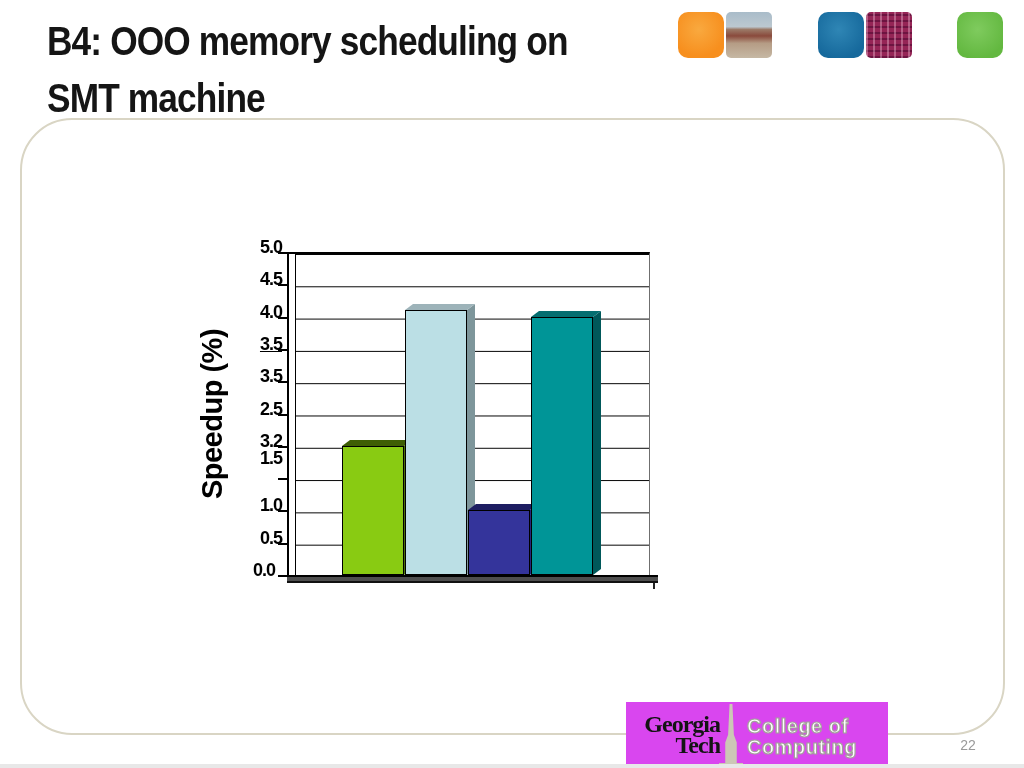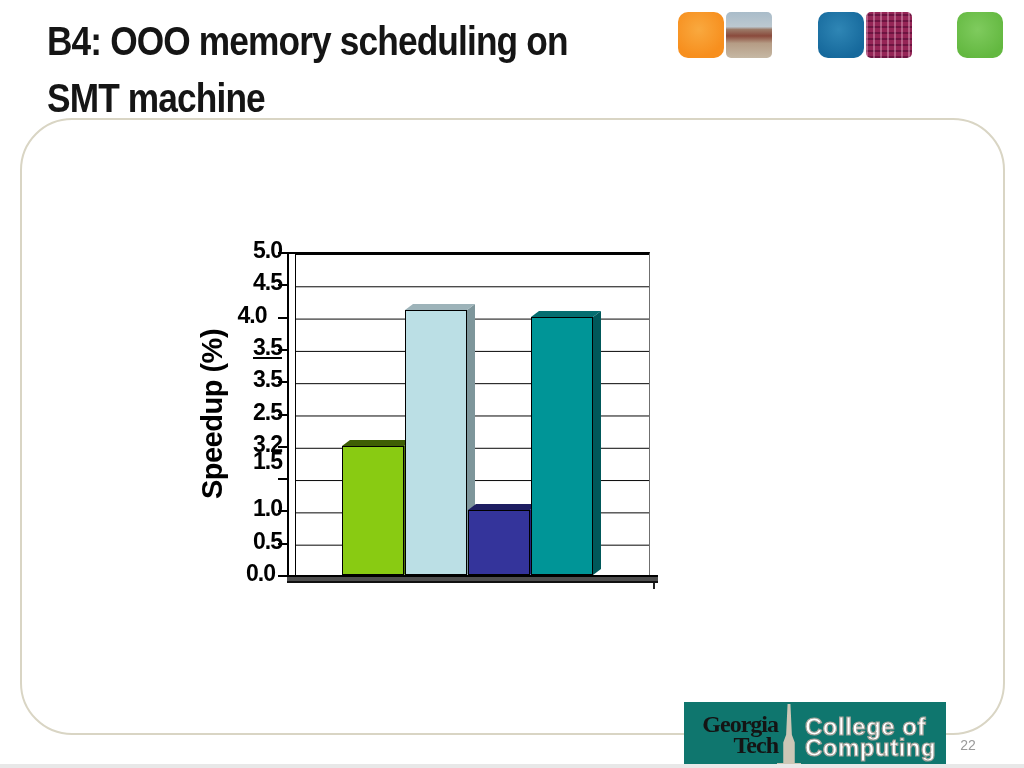--- a/index.html
+++ b/index.html
@@ -36,21 +36,21 @@
   }
   
   .chart-layer { position:absolute; inset:0; z-index:2; }
   .y-axis-title {
     position:absolute; left:122px; top:398px; width:180px; height:32px;
     transform:rotate(-90deg); text-align:center;
     font-weight:bold; font-size:29px; color:#000; letter-spacing:-0.5px;
   }
   .ytick {
     position:absolute; width:60px; text-align:right;
-    font-weight:bold; font-size:23px; color:#000; letter-spacing:-1px;
+    font-weight:bold; font-size:18px; color:#000; letter-spacing:-1px;
   }
   .plot-outer { position:absolute; left:287px; top:252px; width:371px; height:331px; }
   .left-wall {
     position:absolute; left:0; top:0; width:9px; height:323px; background:#fff;
     border-left:2px solid #000; border-right:1px solid #000; border-top:2px solid #000;
   }
   .back-wall {
     position:absolute; left:8px; top:0; width:355px; height:323px; background:#fff;
     border-top:2px solid #000; border-right:1px solid #6f6f6f;
     background-image:linear-gradient(to bottom, #000 0, #000 1px, transparent 1px);
@@ -71,35 +71,35 @@
   
   .legend {
     position:absolute; left:659px; top:352px; width:219px; height:126px;
     background:#fff; border:2px solid #1a1a1a; z-index:3; padding:7px 0 0 8px;
   }
   .legend-item { display:flex; align-items:center; height:28px; }
   .legend-swatch { width:17px; height:17px; border:2px solid #101010; margin-right:7px; flex:0 0 auto; }
   .legend-label { font-weight:bold; font-size:20px; color:#0a0a0a; letter-spacing:-0.5px; white-space:nowrap; }
   
   .footer-logo {
-    position:absolute; left:684px; top:702px; width:262px; height:66px;
-    background:#0f766e; z-index:4;
+    position:absolute; left:626px; top:702px; width:262px; height:66px;
+    background:#d946ef; z-index:4;
   }
   .gt-wordmark {
     position:absolute; left:6px; top:12px; width:88px; text-align:right;
     font-family:"Liberation Serif", serif; font-weight:bold; font-size:24px;
     line-height:21px; color:#141414; letter-spacing:-1px;
   }
   .gt-tower {
     position:absolute; left:93px; top:2px; width:24px; height:64px; background:#ccc7b6;
     clip-path:polygon(44% 0, 56% 0, 62% 48%, 74% 60%, 74% 92%, 100% 92%, 100% 100%, 0 100%, 0 92%, 26% 92%, 26% 60%, 38% 48%);
   }
   .coc-text {
     position:absolute; left:121px; top:14px;
-    font-weight:bold; font-size:24px; line-height:21px; letter-spacing:0.5px;
+    font-weight:bold; font-size:20px; line-height:21px; letter-spacing:0.5px;
     color:#ffffff; -webkit-text-stroke:1.2px #a3a29a; white-space:nowrap;
   }
   .page-number {
     position:absolute; left:950px; top:737px; width:36px; text-align:center;
     font-size:14px; color:#9a9a9a; z-index:5;
   }
 </style>
 </head>
 <body>
 
@@ -116,21 +116,21 @@
   <div class="sq photo sq-photo2"></div>
   <div class="sq rounded sq-green"></div>
 
   <div class="content-border"></div>
 
   <div class="chart-layer">
     <div class="y-axis-title">Speedup (%)</div>
     <div id="ytick-col">
         <div class="ytick" style="left: 222px; top: 237px;">5.0</div>
         <div class="ytick" style="left: 222px; top: 269.3px;">4.5</div>
-        <div class="ytick" style="left: 222px; top: 301.6px; text-align: center;">4.0</div>
+        <div class="ytick" style="left: 222px; top: 301.6px;">4.0</div>
         <div class="ytick" style="left: 222px; top: 333.9px; text-decoration: underline;">3.5</div>
         <div class="ytick" style="left: 222px; top: 366.2px;">3.5</div>
         <div class="ytick" style="left: 222px; top: 398.5px;">2.5</div>
         <div class="ytick" style="left: 222px; top: 430.8px;">3.2</div>
         <div class="ytick" style="left: 222px; top: 448px;">1.5</div>
         <div class="ytick" style="left: 222px; top: 495.4px;">1.0</div>
         <div class="ytick" style="left: 222px; top: 527.7px;">0.5</div>
         <div class="ytick" style="left: 215px; top: 560px;">0.0</div>
       </div>
     <div class="plot-outer">

